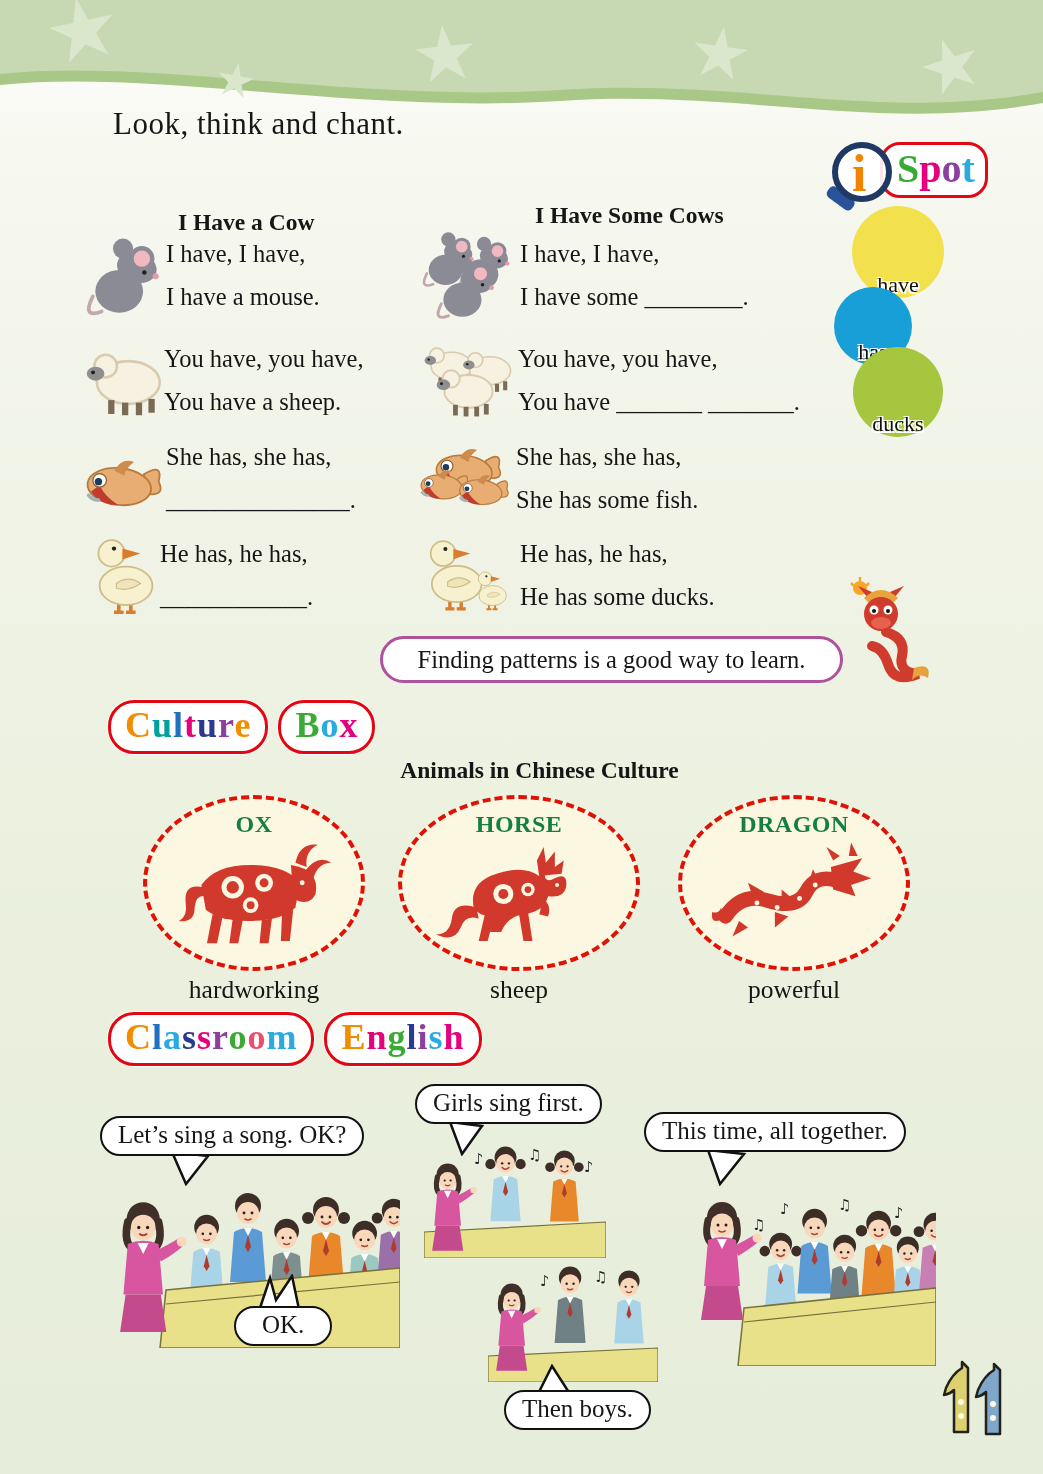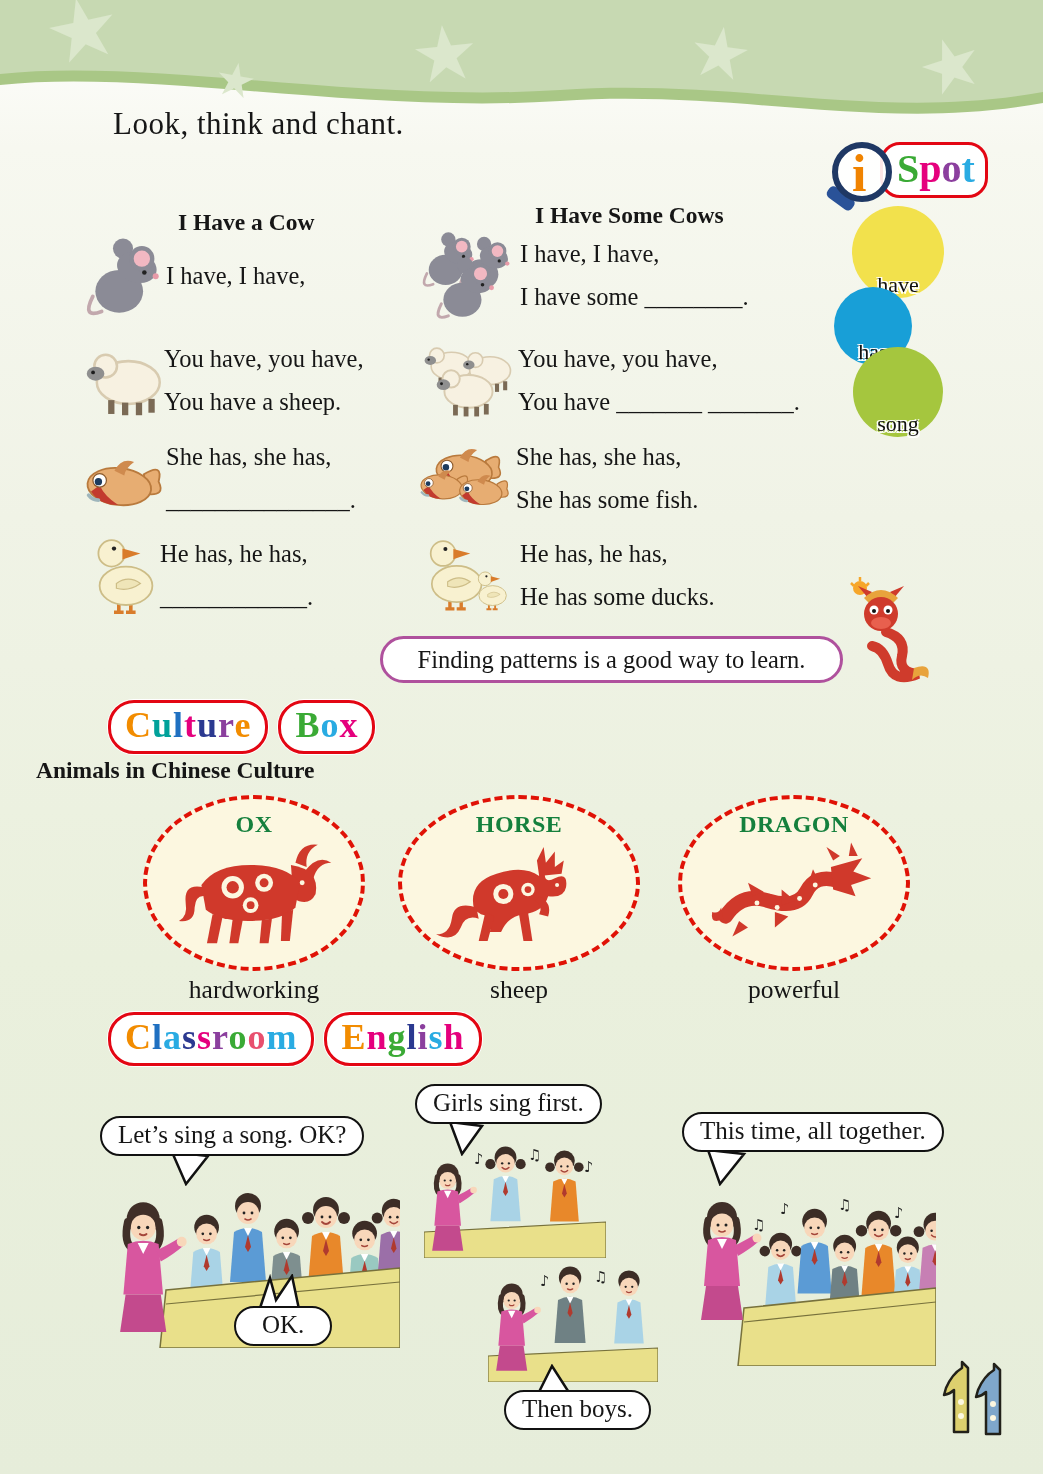--- a/index.html
+++ b/index.html
@@ -52,21 +52,21 @@
   .mascot-dragon { left:830px; top:576px; width:104px; height:116px; z-index:3; }
 
   
   .pill-row { display:flex; gap:10px; }
   .pill { background:#fff; border:3.5px solid #e30613; border-radius:26px; padding:0 14px 4px 14px;
     font-size:36px; font-weight:bold; line-height:44px; letter-spacing:1px;
     box-shadow:0 0 0 1px #fff; }
   .h-culture { left:108px; top:700px; }
   .h-classroom { left:108px; top:1012px; }
 
-  .subtitle { left:0; top:757px; width:1043px; font-weight:bold; font-size:23.5px;padding-left:36px; }
+  .subtitle { left:0; top:757px; width:1043px; text-align:center; font-weight:bold; font-size:23.5px;padding-left:36px; }
 
   
   .oval { background:#fcf7e0; border:4.5px dashed #e01206; border-radius:50%;
     display:flex; flex-direction:column; align-items:center; }
   .oval-name { margin-top:12px; font-weight:bold; font-size:24px; color:#15803d; letter-spacing:0.5px; }
   .ov-ox { left:143px; top:795px; width:222px; height:176px; }
   .ov-horse { left:398px; top:795px; width:242px; height:176px; }
   .ov-dragon { left:678px; top:795px; width:232px; height:176px; }
   .caption { top:975px; text-align:center; font-size:25.5px; }
   .cap-ox { left:143px; width:222px; }
@@ -74,21 +74,21 @@
   .cap-dragon { left:678px; width:232px; }
 
   
   .bubble { background:#fff; border:2.5px solid #111; border-radius:999px;
     padding:3px 16px 5px 16px; font-size:25px; white-space:nowrap; z-index:5; }
   .tail { z-index:4; }
   .bub-lets  { left:100px; top:1116px; }
   .tail-lets { left:168px; top:1150px; }
   .bub-girls { left:415px; top:1084px; }
   .tail-girls{ left:446px; top:1120px; }
-  .bub-together { left:682px; top:1112px; }
+  .bub-together { left:644px; top:1112px; }
   .tail-together{ left:704px; top:1148px; }
   .bub-ok { left:234px; top:1306px; padding-left:26px; padding-right:26px; border-radius:26px; }
   .tail-ok { left:256px; top:1274px; }
   .bub-then { left:504px; top:1390px; }
   .tail-then { left:532px; top:1364px; }
 
   
   .scene { z-index:1; }
   .sc1 { left:104px; top:1160px; width:296px; height:188px; }
   .sc2 { left:424px; top:1138px; width:182px; height:120px; }
@@ -211,31 +211,32 @@
     <span class="i-letter">i</span>
   </div>
 
   <div class="abs wcircle wc-have" style="background: rgb(242, 225, 76);">
       <span>have</span>
     </div>
   <div class="abs wcircle wc-has" style="background: rgb(24, 159, 215);">
       <span>has</span>
     </div>
   <div class="abs wcircle wc-some" style="background: rgb(165, 198, 62);">
-      <span>song</span>
+      <span>ducks</span>
     </div>
 
   <div class="abs chant-title ct-left">I Have a Cow</div>
 
   <div class="abs chant-row row-l rt1">
     <svg class="chant-icon" width="86" height="88" viewBox="0 0 66 70">
         <use href="#g-mouse"></use>
       </svg>
     <div class="chant-lines">
       <div>I have, I have,</div>
+      <div>I have a mouse.</div>
     </div>
   </div>
   <div class="abs chant-row row-l rt2">
     <svg class="chant-icon" width="84" height="78" viewBox="0 0 66 62">
         <use href="#g-sheep"></use>
       </svg>
     <div class="chant-lines">
       <div>You have, you have,</div>
       <div>You have a sheep.</div>
     </div>

